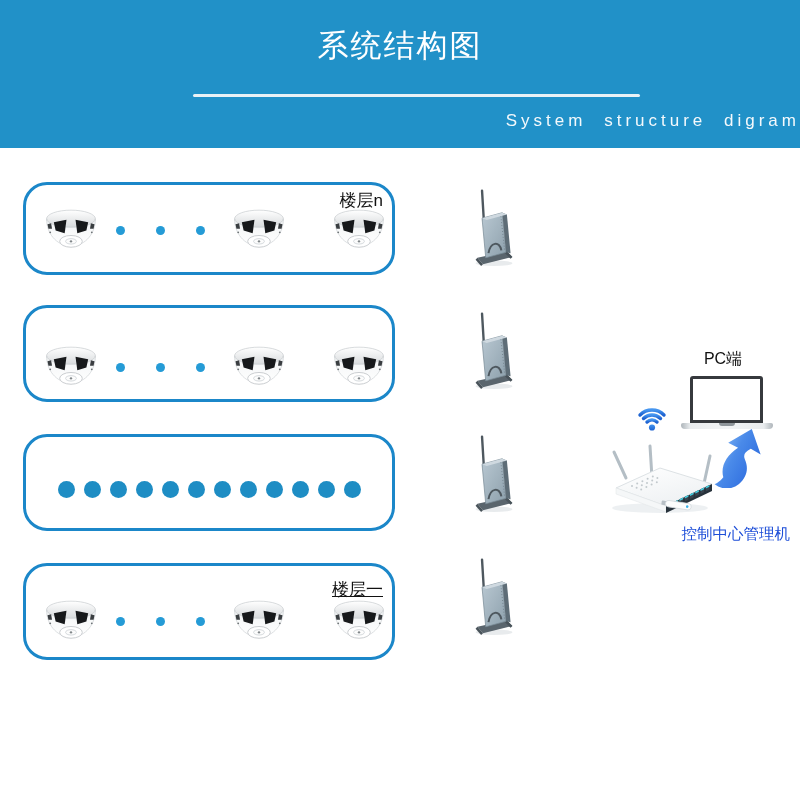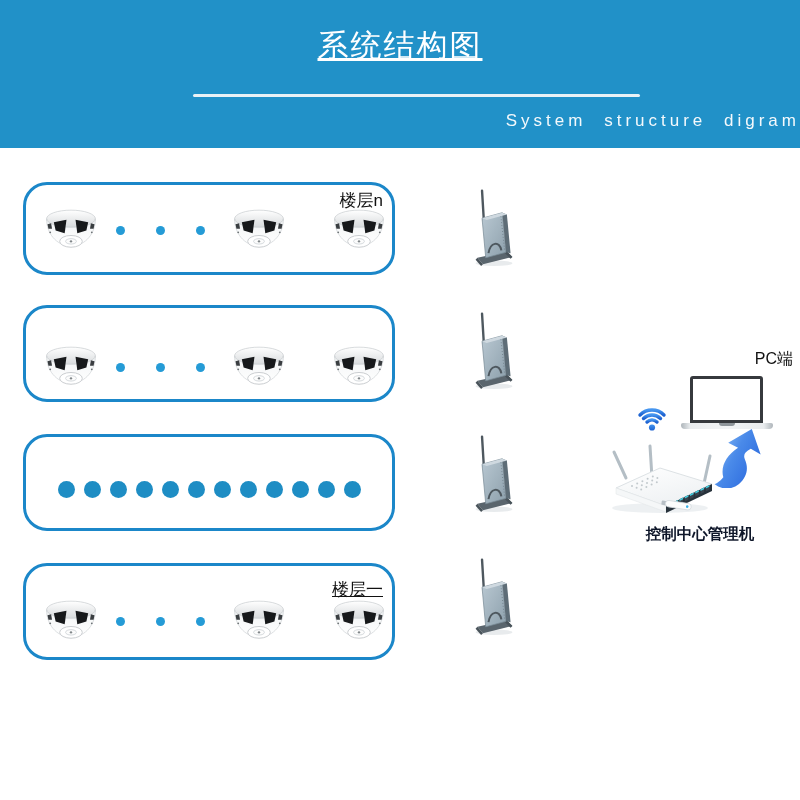--- a/index.html
+++ b/index.html
@@ -2,21 +2,21 @@
 <html style="--header-bg: #2191C8; --frame: #1B87C9; --dot-large: #1E8DC4; --dot-small: #259BD6;"><head>
 <meta charset="utf-8">
 <style>
   html,body{margin:0;padding:0;background:#fff;}
   .page{position:relative;width:800px;height:800px;background:#ffffff;overflow:hidden;
         font-family:"Liberation Sans",sans-serif;}
 
   
   .header{position:absolute;left:0;top:0;width:800px;height:148px;background:var(--header-bg,#2191C8);}
   .title{position:absolute;top:25px;left:0;width:100%;text-align:center;color:#ffffff;
-         font-size:31px;letter-spacing:2px;font-weight:400;text-decoration:underline;}
+         font-size:31px;letter-spacing:2px;font-weight:400;}
   .divider{position:absolute;top:94px;left:193px;width:447px;height:3px;background:#e9f1f6;border-radius:2px;}
   .subtitle{position:absolute;top:111px;left:0;width:100%;text-align:right;color:#f4f9fc;
             font-size:17px;letter-spacing:4px;word-spacing:9px;}
 
   
   .floor{position:absolute;left:23px;width:372px;border:3.5px solid var(--frame,#1B87C9);
          border-radius:24px;box-sizing:border-box;background:#fff;}
   .f1{top:182px;height:93px}.f2{top:305px;height:97px}.f3{top:434px;height:97px}.f4{top:563px;height:97px}
   .floor-label{position:absolute;right:9px;top:4px;font-size:17px;color:#111;}
   .f4 .floor-label{top:12px;text-decoration:underline;}
@@ -31,31 +31,31 @@
 
   .big-dots{position:absolute;left:0;top:0;width:100%;height:100%;display:flex;justify-content:center;
             align-items:center;gap:9px;padding-top:14px;box-sizing:border-box;}
   .big-dot{width:17px;height:17px;border-radius:50%;background:var(--dot-large,#1E8DC4);flex:0 0 auto;}
 
   
   .repeaters{position:absolute;left:470px;top:186px;display:flex;flex-direction:column;gap:42px;}
   .repeater{width:48px;height:81px;}
 
   
-  .pc-label{position:absolute;left:653px;top:349px;width:140px;text-align:right;font-size:16px;color:#111;}
+  .pc-label{position:absolute;left:653px;top:349px;width:140px;text-align:center;font-size:16px;color:#111;}
   .laptop-screen{position:absolute;left:690px;top:376px;width:73px;height:47px;border:3px solid #36393d;
                  border-radius:3px 3px 0 0;background:#ffffff;box-sizing:border-box;}
   .laptop-base{position:absolute;left:681px;top:423px;width:92px;height:6px;border-radius:2px 2px 4px 4px;
                background:linear-gradient(90deg,#aeb5ba 0%,#e9ecee 10%,#f2f4f5 50%,#e9ecee 90%,#aeb5ba 100%);}
   .laptop-base::before{content:"";position:absolute;left:50%;top:0;transform:translateX(-50%);
                        width:16px;height:2.5px;background:#8f969b;border-radius:0 0 3px 3px;}
   .wifi{position:absolute;left:634px;top:399px;width:36px;height:34px;}
   .arrow{position:absolute;left:714px;top:429px;width:52px;height:59px;}
   .router{position:absolute;left:606px;top:444px;width:118px;height:72px;}
-  .router-label{position:absolute;left:610px;top:524px;width:180px;text-align:center;font-size:15.5px;color:#0f172a;font-weight:bold;}
+  .router-label{position:absolute;left:610px;top:524px;width:180px;text-align:right;font-size:15.5px;color:#1d4ed8;}
 
   .defs-holder{position:absolute;width:0;height:0;overflow:hidden;}
 </style>
 </head>
 <body>
 
 <div class="page">
 
   <svg class="defs-holder" aria-hidden="true">
     <defs>

